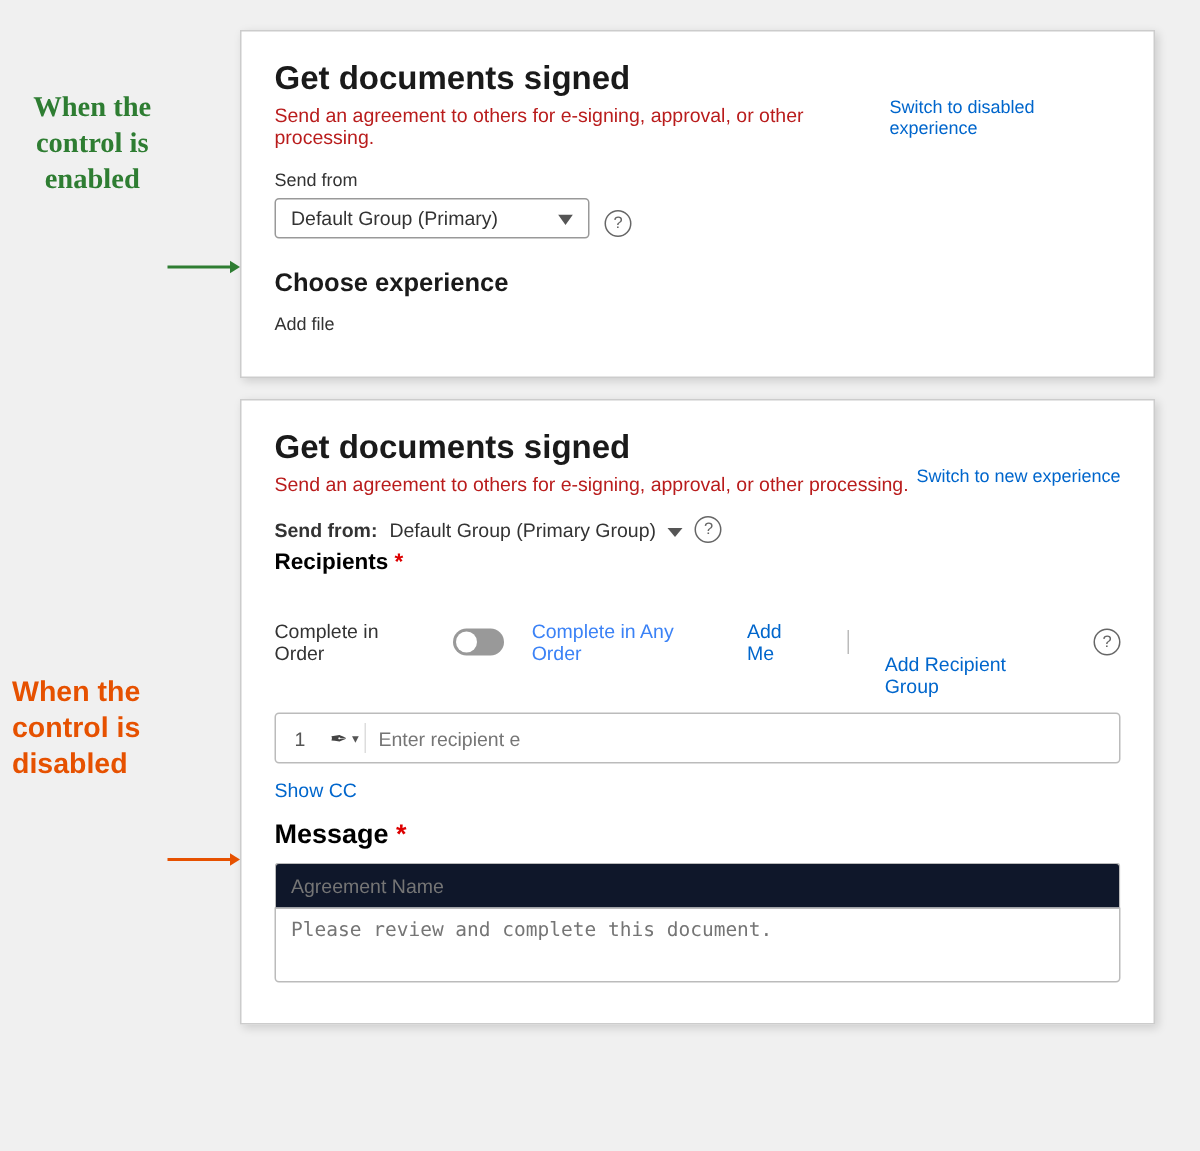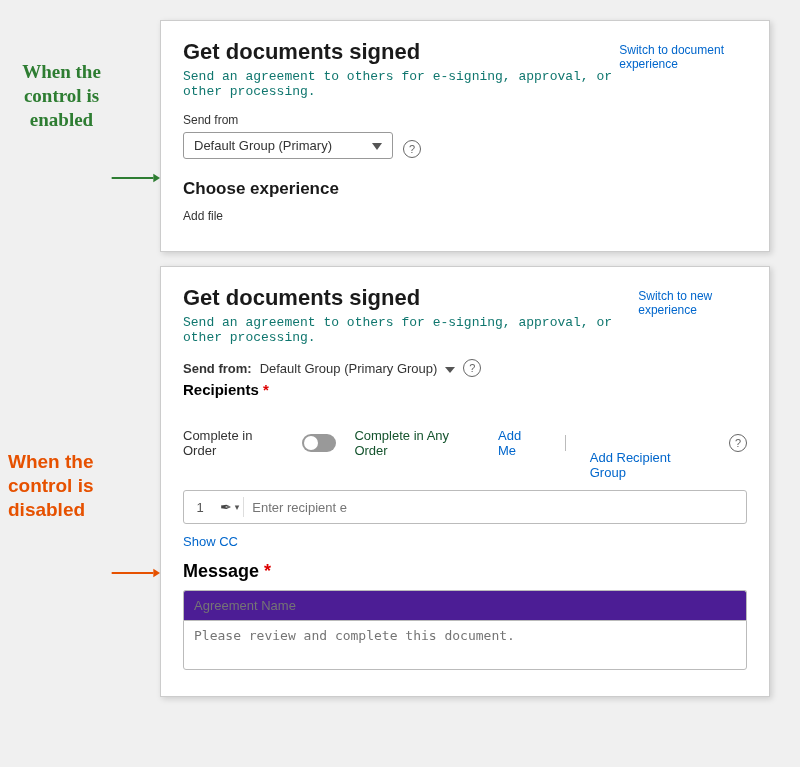--- a/index.html
+++ b/index.html
@@ -76,38 +76,37 @@
 
     .panel-title {
       font-size: 22px;
       font-weight: 600;
       color: #1a1a1a;
       margin-bottom: 4px;
     }
 
     .panel-subtitle {
       font-size: 13px;
-      color: #0f766e;
+      color: #b91c1c;
       margin-bottom: 14px;
-      font-family: Liberation Mono, monospace;
     }
 
     .switch-link {
       float: right;
       font-size: 12px;
       color: #0066cc;
       text-decoration: none;
       cursor: pointer;
       margin-top: 4px;
     }
 
     .header-row {
       display: flex;
       justify-content: space-between;
-      align-items: flex-start;
+      align-items: center;
     }
 
     
     .send-from-label {
       font-size: 12px;
       color: #333;
       margin-bottom: 5px;
     }
 
     .send-from-select {
@@ -258,21 +257,21 @@
       width: 14px;
       height: 14px;
       background: #fff;
       border-radius: 50%;
       position: absolute;
       top: 2px;
       left: 2px;
     }
 
     .any-order-text {
-      color: #14532d;
+      color: #3b82f6;
       font-size: 13px;
     }
 
     .add-me-link {
       font-size: 13px;
       color: #0066cc;
       cursor: pointer;
       margin-left: auto;
     }
 
@@ -340,21 +339,21 @@
     }
 
     .message-name-input {
       width: 100%;
       border: 1px solid #bbb;
       border-bottom: none;
       border-radius: 3px 3px 0 0;
       padding: 7px 10px;
       font-size: 13px;
       color: #999;
-      background: #4c1d95;
+      background: #0f172a;
       outline: none;
     }
 
     .message-body-input {
       width: 100%;
       border: 1px solid #bbb;
       border-radius: 0 0 3px 3px;
       padding: 7px 10px;
       font-size: 13px;
       color: #999;
@@ -379,21 +378,21 @@
     <polygon points="52,5 60,10 52,15" fill="#2e7d32"></polygon>
   </svg>
 
   <div class="panel" style="margin-top: 10px;">
 
     <div class="header-row">
       <div>
         <div class="panel-title">Get documents signed</div>
         <div class="panel-subtitle">Send an agreement to others for e-signing, approval, or other processing.</div>
       </div>
-      <a class="switch-link">Switch to document experience</a>
+      <a class="switch-link">Switch to disabled experience</a>
     </div>
 
     <div class="send-from-label">Send from</div>
     <div class="send-from-row">
       <div class="send-from-select">
         <span>Default Group (Primary)</span>
         <span>
           <svg width="10" height="7" viewBox="0 0 10 7">
             <polygon points="0,0 10,0 5,7" fill="#555"></polygon>
           </svg>

